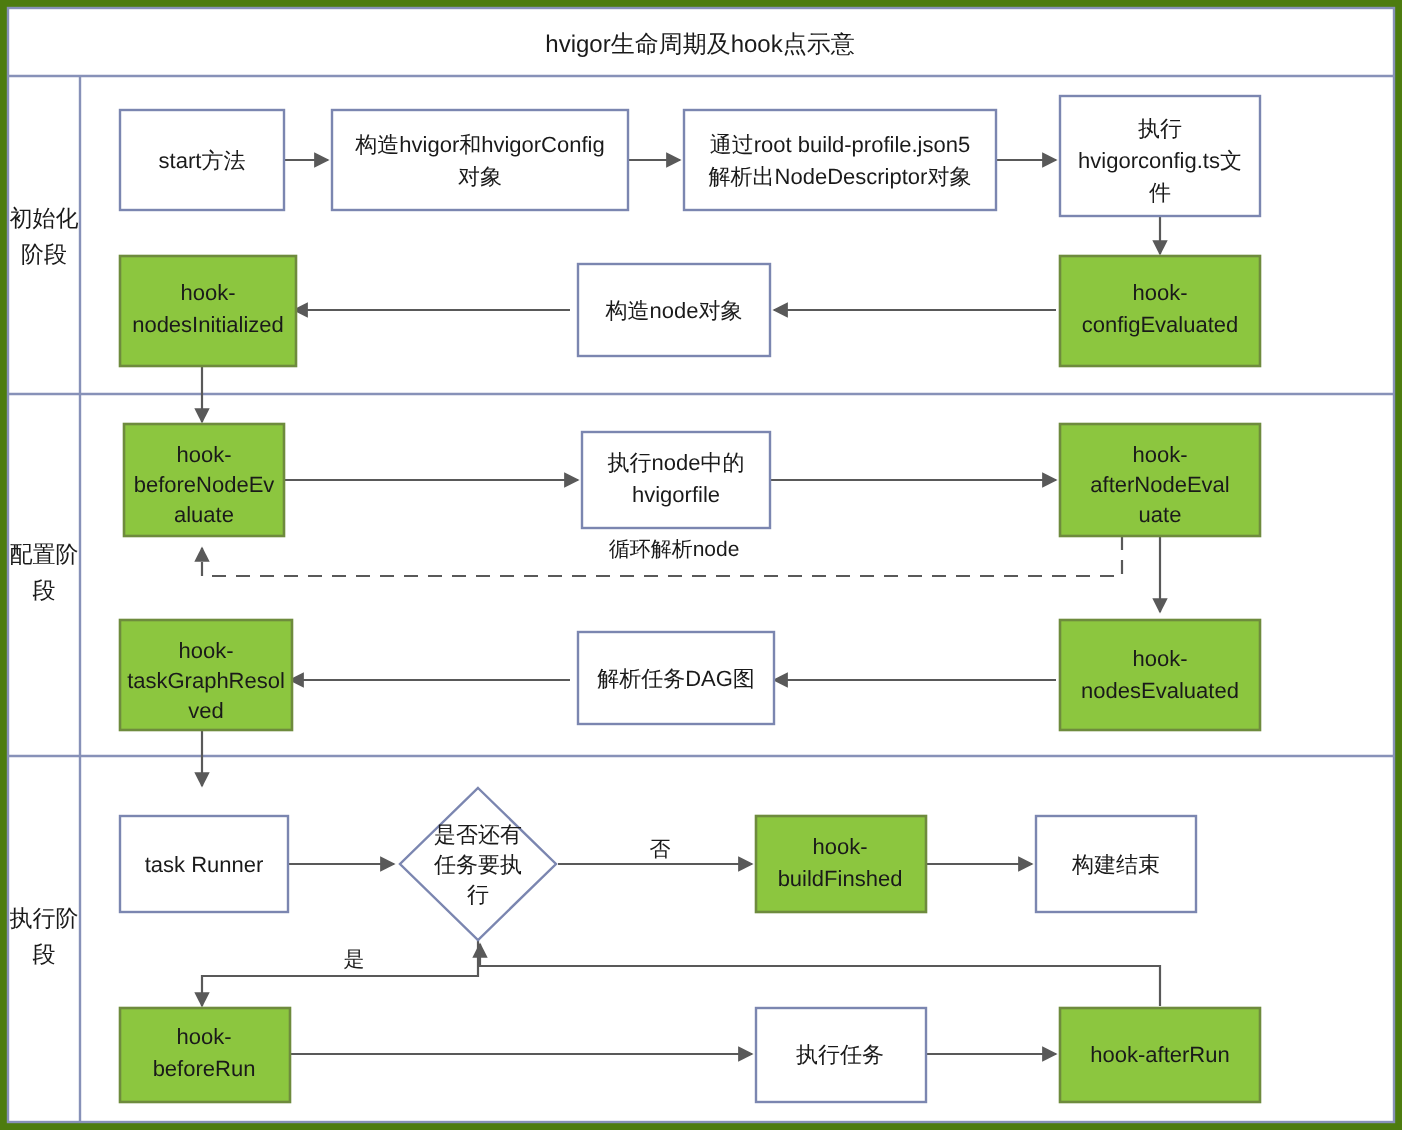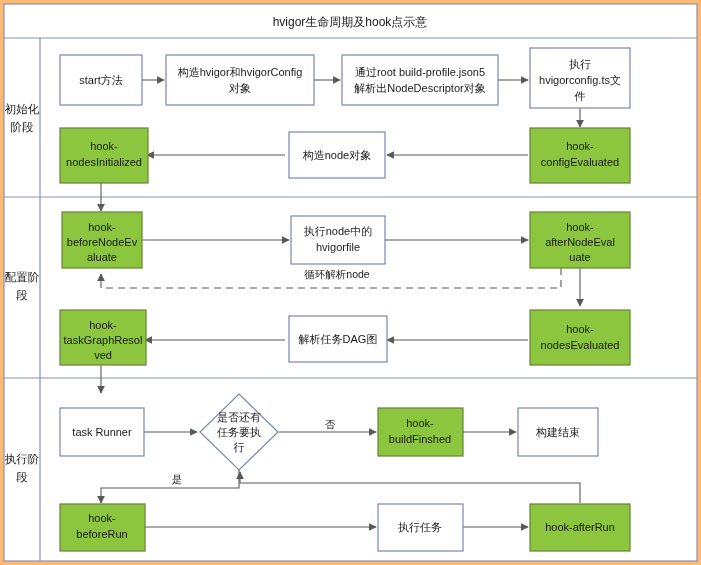--- a/index.html
+++ b/index.html
@@ -1,17 +1,17 @@
 <!DOCTYPE html>
 <html><head>
 <meta charset="utf-8">
 <style>
   html,body{margin:0;padding:0;background:#ffffff;}
   body{font-family:"Liberation Sans","DejaVu Sans",sans-serif;}
-  #root{position:relative;width:701px;height:565px;background:#fdba74;overflow:hidden;}
+  #root{position:relative;width:701px;height:565px;background:#4d7c0f;overflow:hidden;}
   svg{display:block;}
   .node-label{font-family:"Liberation Sans","DejaVu Sans",sans-serif;font-size:11px;fill:#1a1a1a;}
   .stage-label{font-family:"Liberation Sans","DejaVu Sans",sans-serif;font-size:11.5px;fill:#1a1a1a;}
   .title-label{font-family:"Liberation Sans","DejaVu Sans",sans-serif;font-size:12px;fill:#1a1a1a;}
   .edge-label{font-family:"Liberation Sans","DejaVu Sans",sans-serif;font-size:10.5px;fill:#1a1a1a;}
 </style>
 </head>
 <body>
 
 <div id="root">

